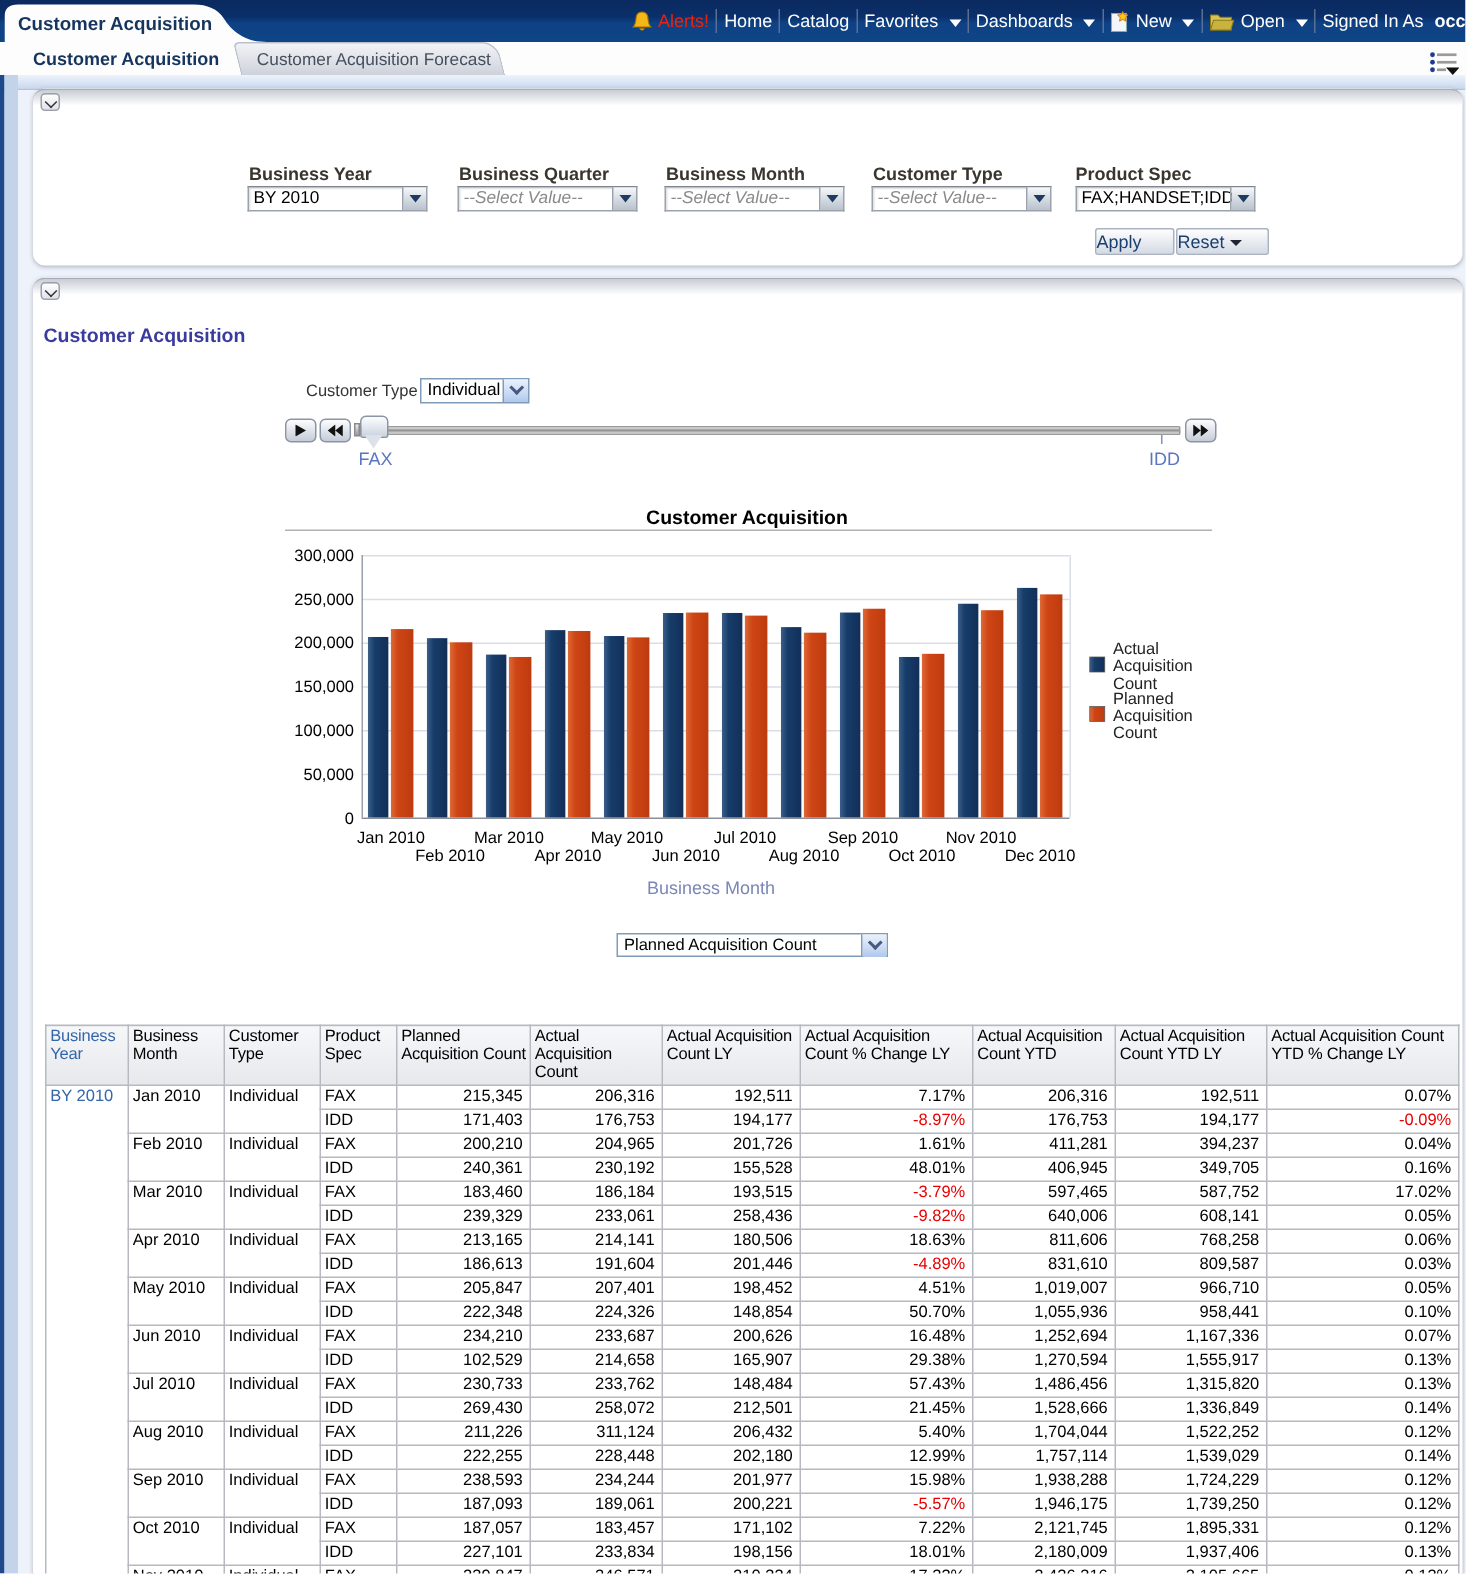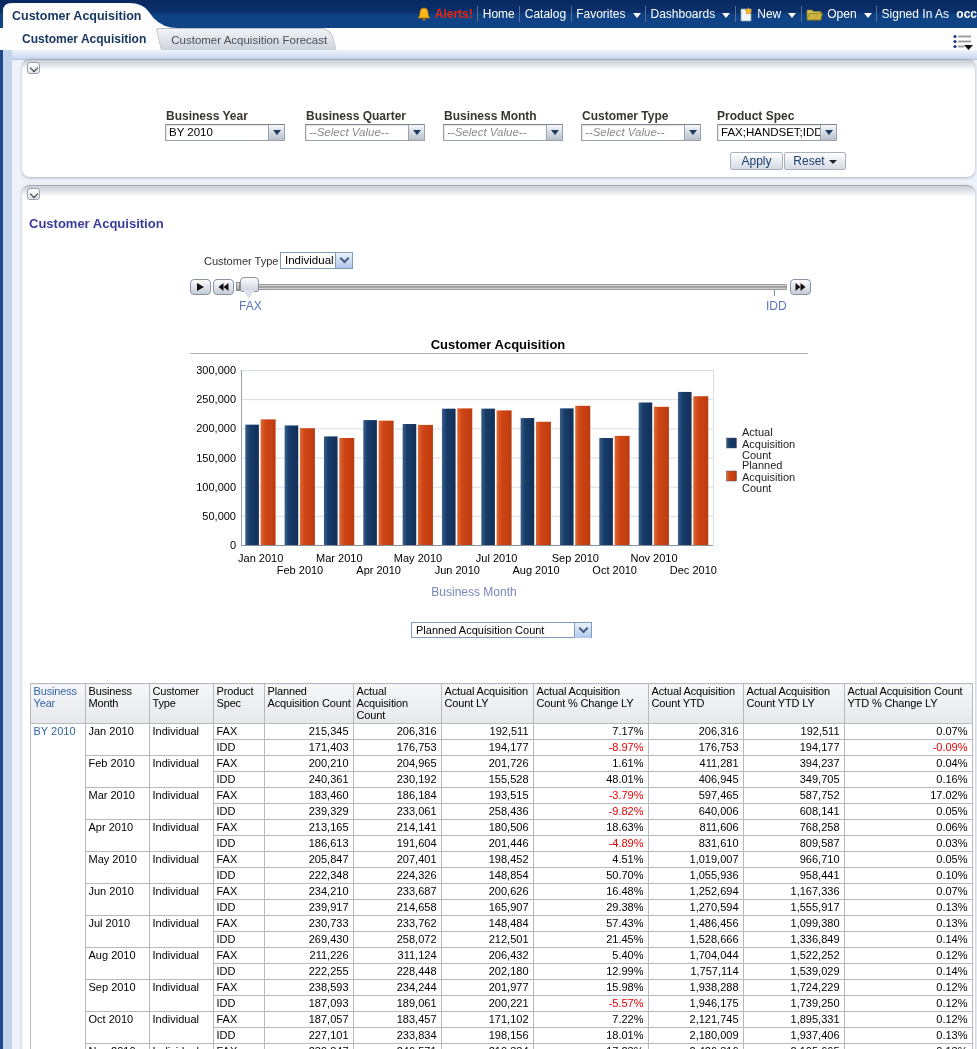--- a/index.html
+++ b/index.html
@@ -9,21 +9,21 @@
 
 #topbar { position:absolute; left:0; top:0; width:977px; height:28px;
   background:linear-gradient(to bottom,#0a2a60 0%,#0a2f6a 40%,#0e4284 55%,#0f4486 100%); }
 #brandtab { position:absolute; left:3px; top:2px; width:175px; height:26px; }
 #brandtab svg { position:absolute; left:0; top:0; }
 #brandtab span { position:absolute; left:9px; top:7px; font-size:12.5px; font-weight:bold; color:#16355e; }
 #menu { position:absolute; right:-3px; top:0; height:28px; display:flex; align-items:center; color:#fff; font-size:12px; white-space:nowrap; }
 #menu .it { padding:0 4.5px; display:flex; align-items:center; gap:4px; }
 #menu .sep { width:1px; height:16px; background:#5a6f93; }
 #menu .arr { width:0; height:0; border-left:4px solid transparent; border-right:4px solid transparent; border-top:5px solid #fff; margin-left:3px; margin-top:2px; }
-#alerts { color:#e8230f; font-weight:bold; }
+#alerts { color:#e8230f; font-weight:normal; }
 
 
 #tabrow { position:absolute; left:0; top:28px; width:977px; height:22px; background:#fdfdfe; }
 .ptab { position:absolute; top:0; height:22px; font-size:12px; line-height:22px; }
 #ptab1 { left:12px; padding:0 10px; font-weight:bold; color:#16355e; }
 #ptab2 { left:158px; width:176px; padding-left:12px; color:#44505e; font-size:11.5px; white-space:nowrap; overflow:hidden;
   background:linear-gradient(to bottom,#f2f3f6,#d9dce3 70%,#cdd1da);
   border:1px solid #b9bec9; border-bottom:none; border-radius:4px 10px 0 0;
   transform:skewX(14deg); }
 #ptab2 span { display:inline-block; transform:skewX(-14deg); }
@@ -51,21 +51,21 @@
 .plabel { position:absolute; top:50px; font-size:12px; font-weight:bold; color:#39352f; }
 .psel { position:absolute; top:65px; height:17px; width:120px; background:#fff;
   border:1px solid #9ba2ab; border-top-color:#7e858e; box-shadow:inset 1px 1px 1px rgba(0,0,0,.12);
   font-size:11.5px; line-height:15px; padding-left:3px; color:#000; white-space:nowrap; }
 .psel .dd { position:absolute; right:0; top:0; width:16px; height:15px;
   background:linear-gradient(to bottom,#f6f8fa,#cfd6de 60%,#b9c2cd);
   border-left:1px solid #9ba2ab; display:flex; align-items:center; justify-content:center; }
 .psel .dd:after { content:""; width:0; height:0; border-left:4px solid transparent; border-right:4px solid transparent; border-top:5px solid #1d3a5f; }
 .selval { color:#8a8a8a; font-style:italic; }
 .btn { position:absolute; top:93px; height:18px; background:linear-gradient(to bottom,#fefefe,#e9ecf1 50%,#d4dae4);
-  border:1px solid #aab2bf; border-radius:2px; color:#1a3f6f; font-size:12px; text-align:center; line-height:16px; }
+  border:1px solid #aab2bf; border-radius:2px; color:#1a3f6f; font-size:12px; text-align:left; line-height:16px; }
 #applybtn { left:708px; width:53px; }
 #resetbtn { left:762px; width:62px; }
 .btn .arr { display:inline-block; width:0; height:0; border-left:4px solid transparent; border-right:4px solid transparent; border-top:4px solid #223; margin-left:4px; vertical-align:middle; }
 
 
 #sectitle { position:absolute; left:7px; top:31px; font-size:13px; font-weight:bold; color:#3b3b9e; }
 #ctlabel { position:absolute; left:182px; top:70px; font-size:11px; color:#333; }
 #ctsel { position:absolute; left:258px; top:67px; width:73px; height:17px; background:#fff; border:1px solid #7f9db9; font-size:11.5px; line-height:15px; padding-left:4px; }
 .xpdd { position:absolute; right:0; top:0; width:17px; height:15px;
   background:linear-gradient(to bottom,#eaf1fc,#cfdef5 50%,#b0c8ec);
@@ -435,38 +435,38 @@
             <td class="num">234,210</td>
             <td class="num">233,687</td>
             <td class="num">200,626</td>
             <td class="num">16.48%</td>
             <td class="num">1,252,694</td>
             <td class="num">1,167,336</td>
             <td class="num">0.07%</td>
           </tr>
           <tr class="r">
             <td>IDD</td>
-            <td class="num">239,917</td>
+            <td class="num">102,529</td>
             <td class="num">214,658</td>
             <td class="num">165,907</td>
             <td class="num">29.38%</td>
             <td class="num">1,270,594</td>
             <td class="num">1,555,917</td>
             <td class="num">0.13%</td>
           </tr>
           <tr class="r">
             <td rowspan="2">Jul 2010</td>
             <td rowspan="2">Individual</td>
             <td>FAX</td>
             <td class="num">230,733</td>
             <td class="num">233,762</td>
             <td class="num">148,484</td>
             <td class="num">57.43%</td>
             <td class="num">1,486,456</td>
-            <td class="num">1,099,380</td>
+            <td class="num">1,315,820</td>
             <td class="num">0.13%</td>
           </tr>
           <tr class="r">
             <td>IDD</td>
             <td class="num">269,430</td>
             <td class="num">258,072</td>
             <td class="num">212,501</td>
             <td class="num">21.45%</td>
             <td class="num">1,528,666</td>
             <td class="num">1,336,849</td>

